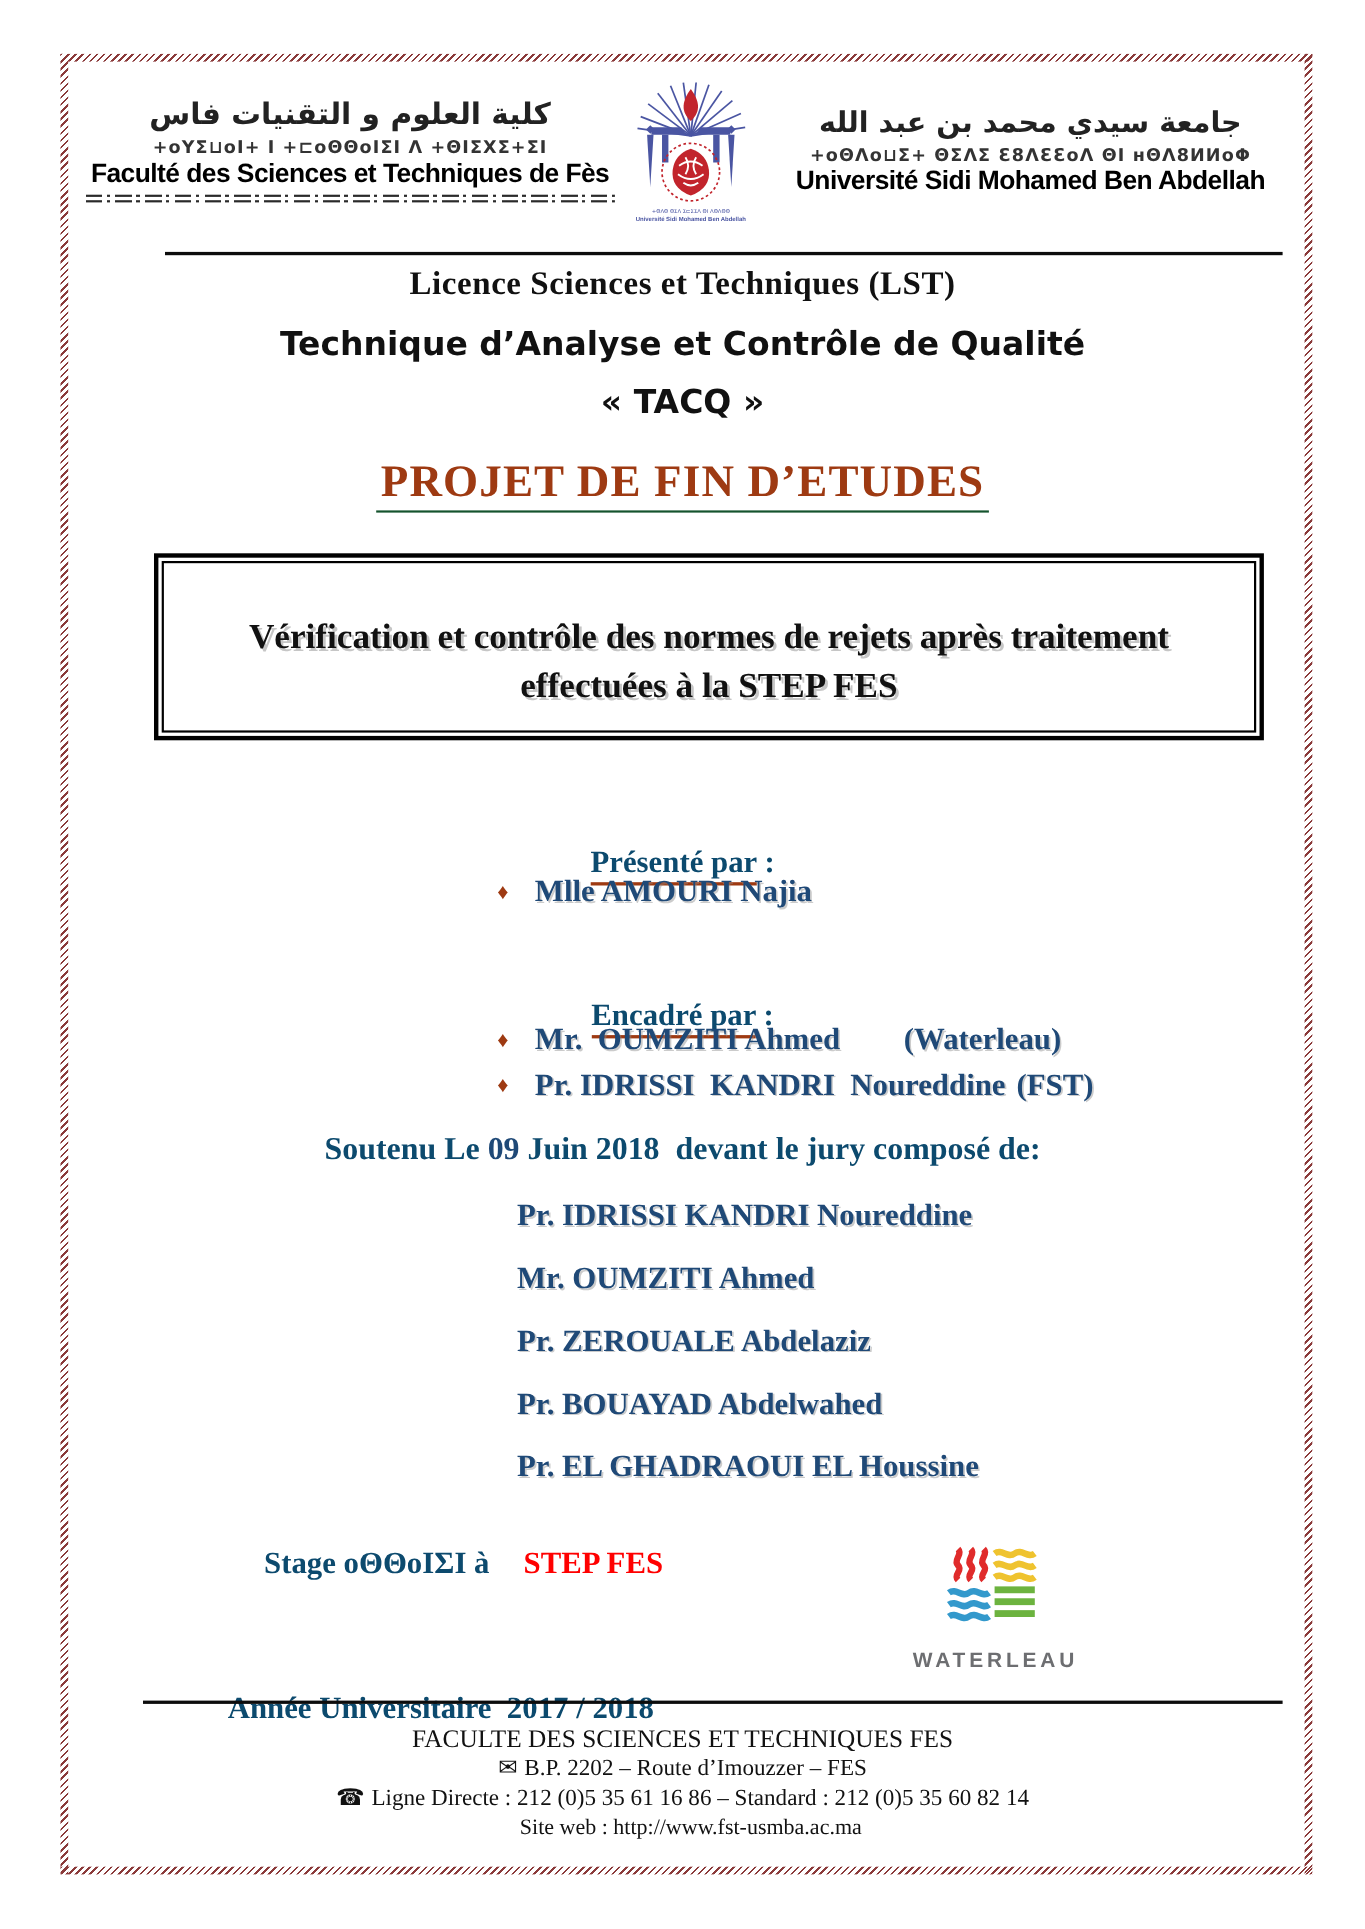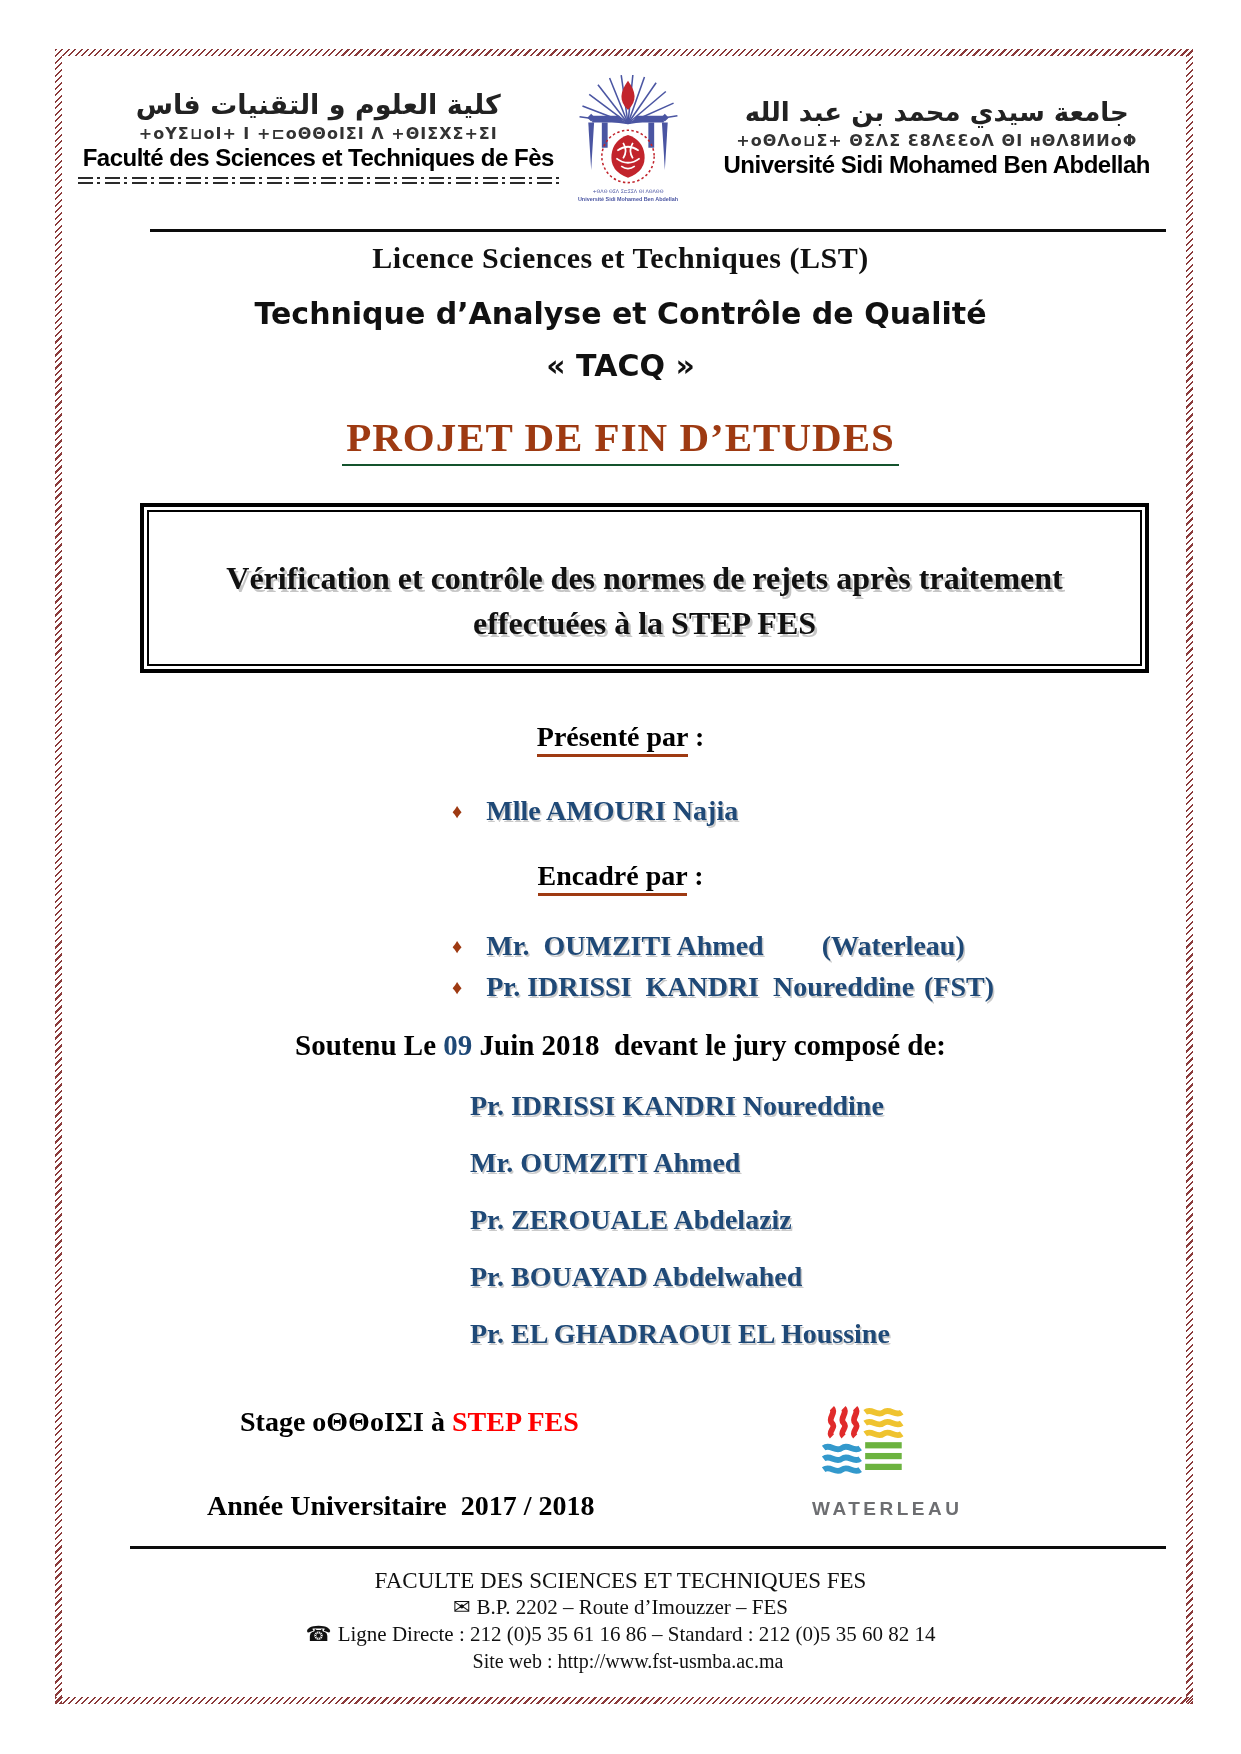--- a/index.html
+++ b/index.html
@@ -38,21 +38,21 @@
   .spec2{top:348px;font-family:"DejaVu Sans",sans-serif;font-weight:bold;font-size:30px;}
   .report{top:413px;}
   .report span{display:inline-block;font-size:41px;font-weight:bold;letter-spacing:1px;color:#9e3a12;
                border-bottom:2px solid #14532d;padding:0 4px 3px 4px;}
 
   .subject-box{top:503px;left:140px;width:1001px;height:162px;border:4px solid #000;background:#fff;}
   .subject-inner{position:absolute;left:3px;right:3px;top:3px;bottom:3px;border:2px solid #000;
                  display:flex;flex-direction:column;justify-content:center;text-align:center;padding-top:26px;box-sizing:border-box;}
   .subject-inner div{font-size:32px;font-weight:bold;line-height:1.42;text-shadow:2.5px 2.5px 0 #c6c6c6;}
 
-  .brick{color:#000000;}
+  .brick{color:#0c4a6e;margin-top:48px;}
   .blue{color:#1f4977;}
   .shadowed{text-shadow:1.5px 1.5px 0 rgba(140,140,140,0.45);}
 
   .sec-heading{font-size:28px;font-weight:bold;}
   .sec-heading .u{border-bottom:3px solid #9e3a12;padding-bottom:2px;}
   .h-present{top:721px;}
   .h-encadre{top:860px;}
 
   .bullet-row{display:flex;align-items:baseline;font-size:28px;font-weight:bold;}
   .bullet-row .diamond{color:#9e3a12;font-size:20px;margin-right:24px;transform:translateY(-2px);}
@@ -61,24 +61,24 @@
   .row-sup2{top:971px;left:452px;}
   .affil-gap{margin-left:58px;}
   .affil-near{margin-left:10px;}
 
   .defense{top:1029px;font-size:29px;font-weight:bold;}
 
   .jury{top:1089px;left:470px;}
   .jury div{font-size:28px;font-weight:bold;line-height:34px;margin-bottom:23px;}
 
   .stage{top:1406px;left:240px;font-size:28px;font-weight:bold;}
-  .stage .loc{color:#ff0000;}
+  .stage .loc{color:#ff0000;margin-left:24px;}
   .annee{top:1490px;left:207px;font-size:28px;font-weight:bold;}
 
-  .waterleau{top:1399px;left:812px;width:186px;}
+  .waterleau{top:1399px;left:812px;width:186px;text-align:center;}
   .waterleau .wordmark{margin-top:7px;font-family:"Liberation Sans",sans-serif;font-weight:bold;
                        font-size:19px;letter-spacing:3.5px;color:#6d6e71;}
 
   .footer{top:1567px;line-height:27px;}
   .f1{font-size:23px;}
   .f2,.f3{font-size:21px;}
   .f4{font-size:20px;padding-left:15px;}
   .ficon{margin-right:6px;}
 </style>
 </head>

